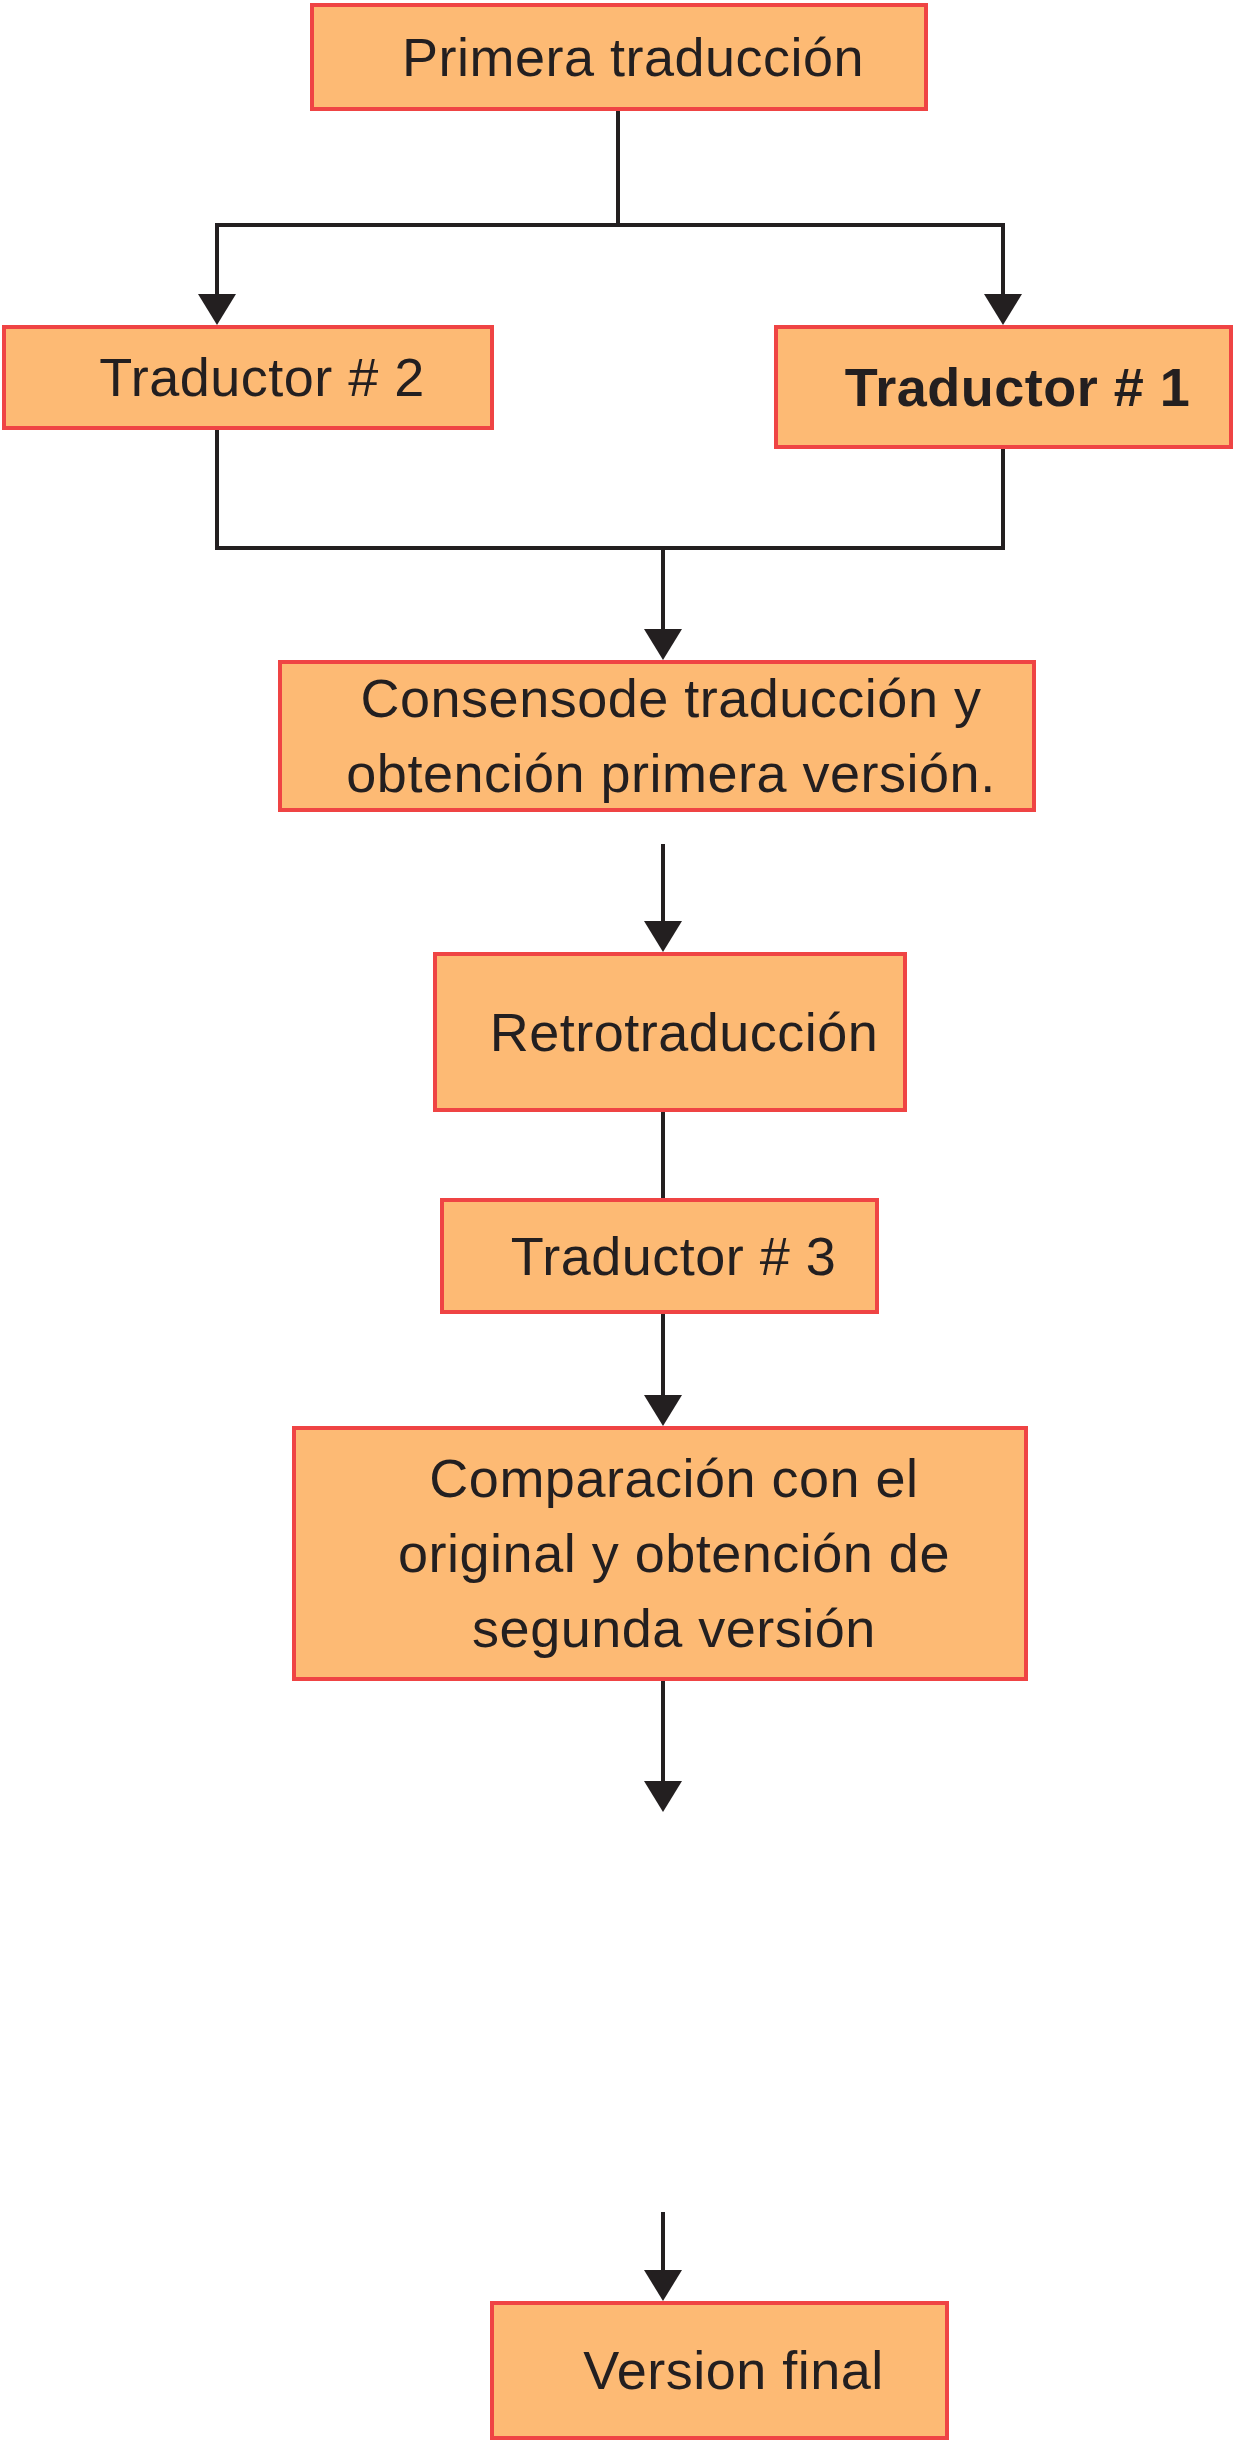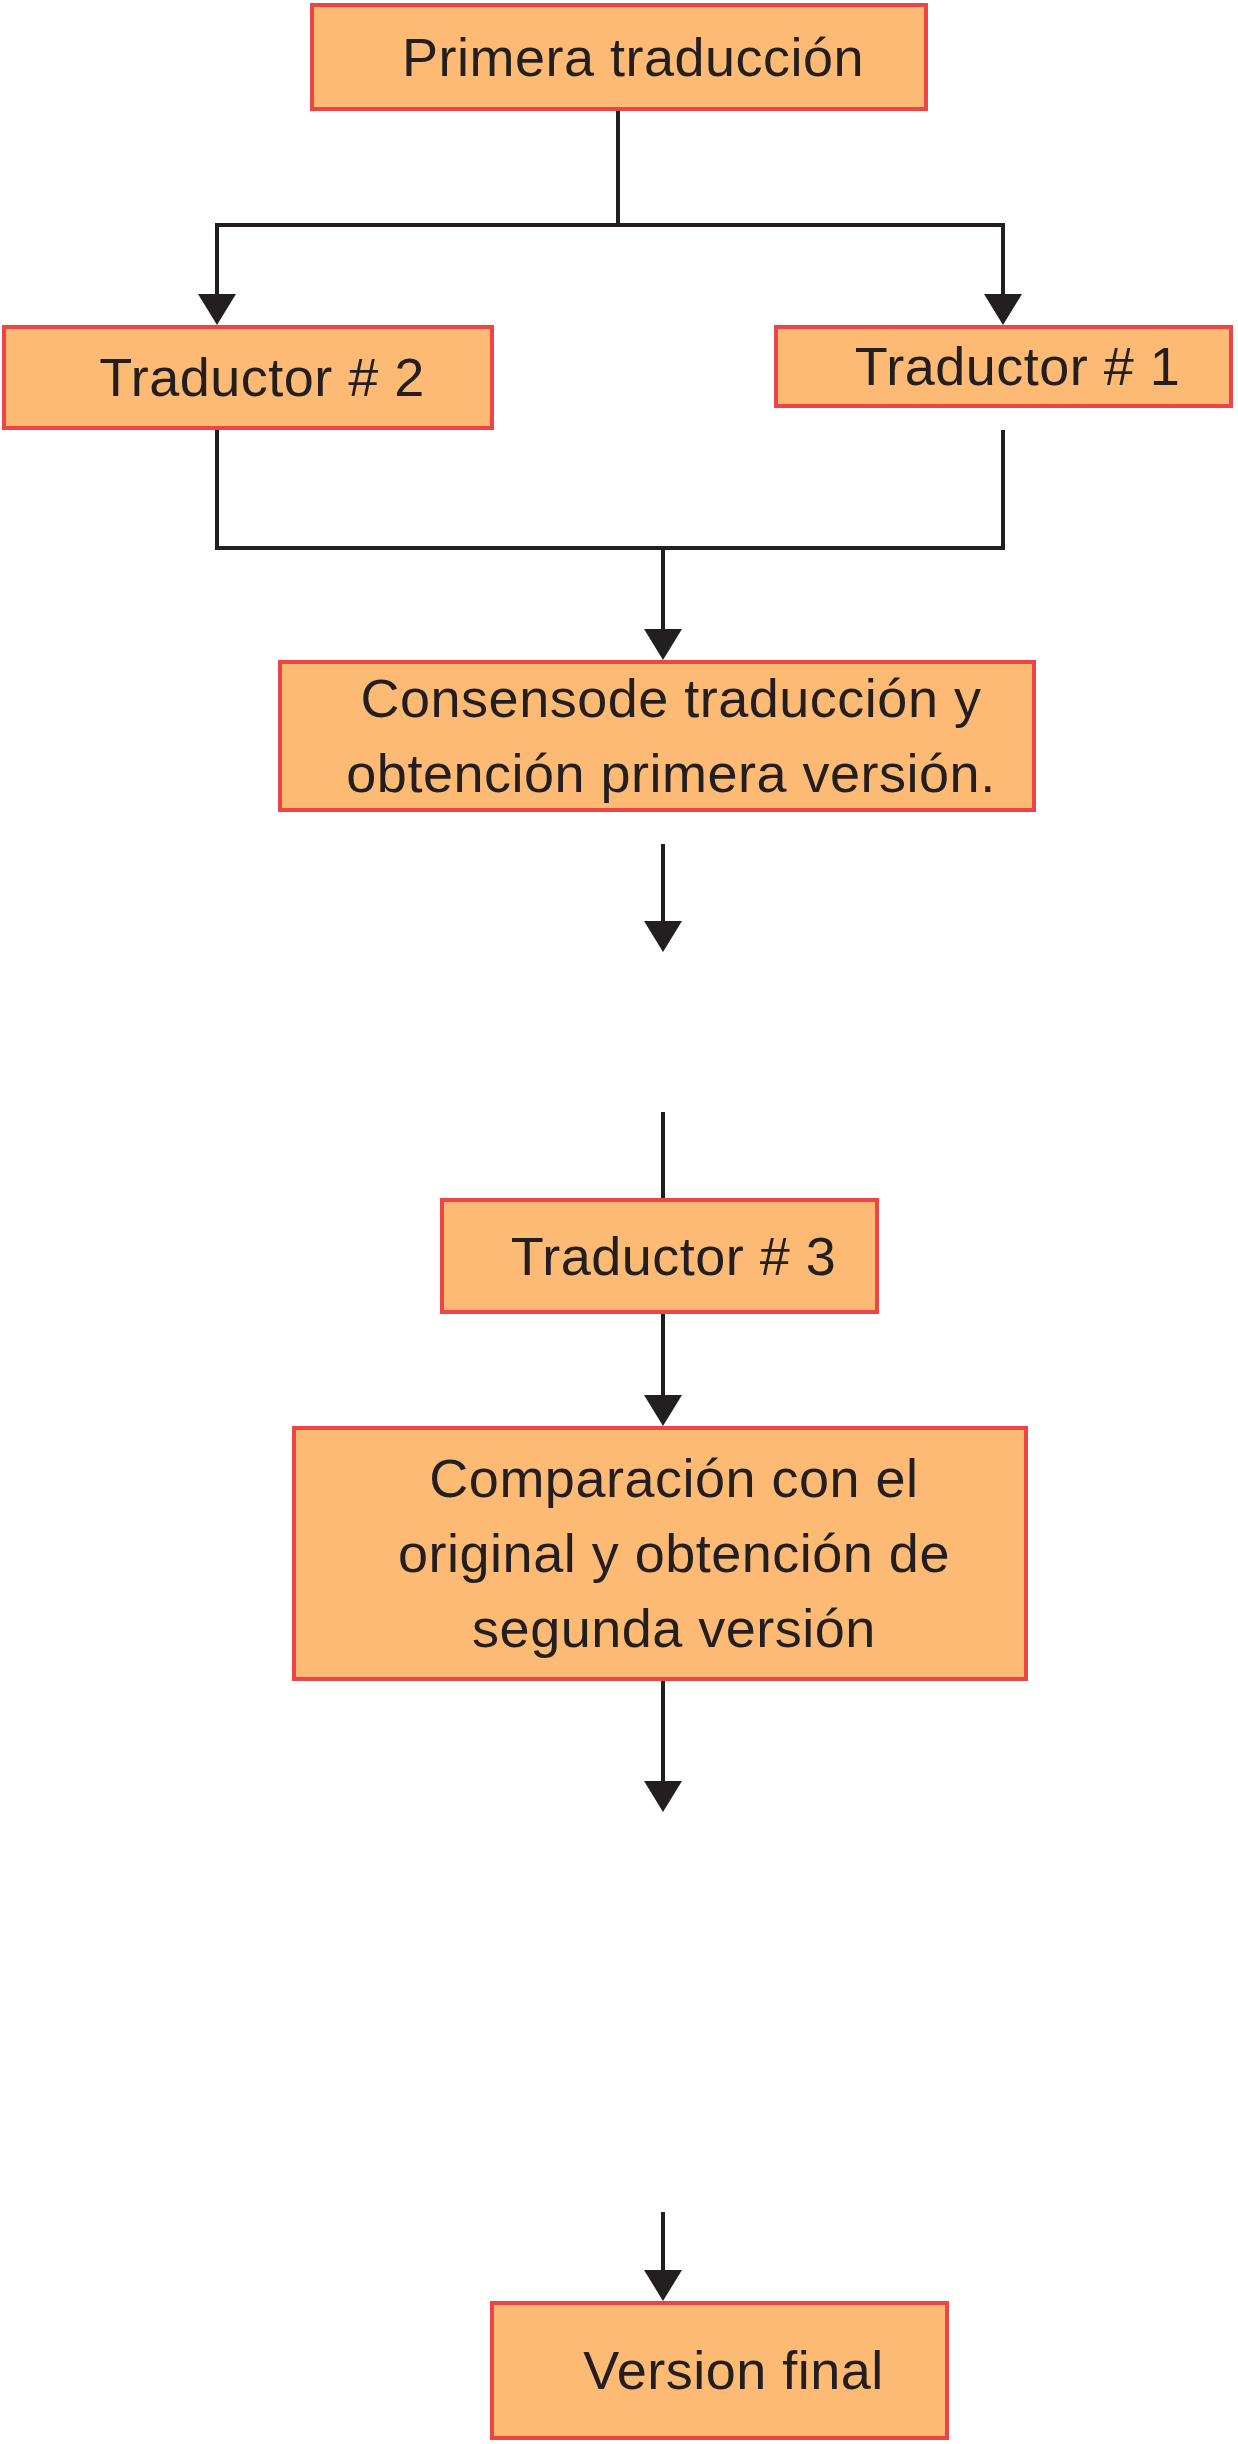--- a/index.html
+++ b/index.html
@@ -83,29 +83,32 @@
   <div class="arrow" style="left:644px; top:2270px;"></div>
 
   <div class="node" style="left:310px; top:3px; width:618px; height:108px;">
     <span class="label">Primera traducción</span>
   </div>
 
   <div class="node" style="left:2px; top:325px; width:492px; height:105px;">
     <span class="label">Traductor # 2</span>
   </div>
 
-  <div class="node" style="left:774px; top:325px; width:459px; height:83px;">
+  <div class="node" style="left:774px; top:325px; width:459px; height:124px;font-weight:bold;">
     <span class="label">Traductor # 1</span>
   </div>
 
   <div class="node" style="left:278px; top:660px; width:758px; height:152px;">
     <span class="label">Consensode traducción y
 obtención primera versión.</span>
   </div>
 
+  <div class="node" style="left:433px; top:952px; width:474px; height:160px;">
+    <span class="label">Retrotraducción</span>
+  </div>
 
   <div class="node" style="left:440px; top:1198px; width:439px; height:116px;">
     <span class="label">Traductor # 3</span>
   </div>
 
   <div class="node" style="left:292px; top:1426px; width:736px; height:255px;">
     <span class="label">Comparación con el
 original y obtención de
 segunda versión</span>
   </div>

